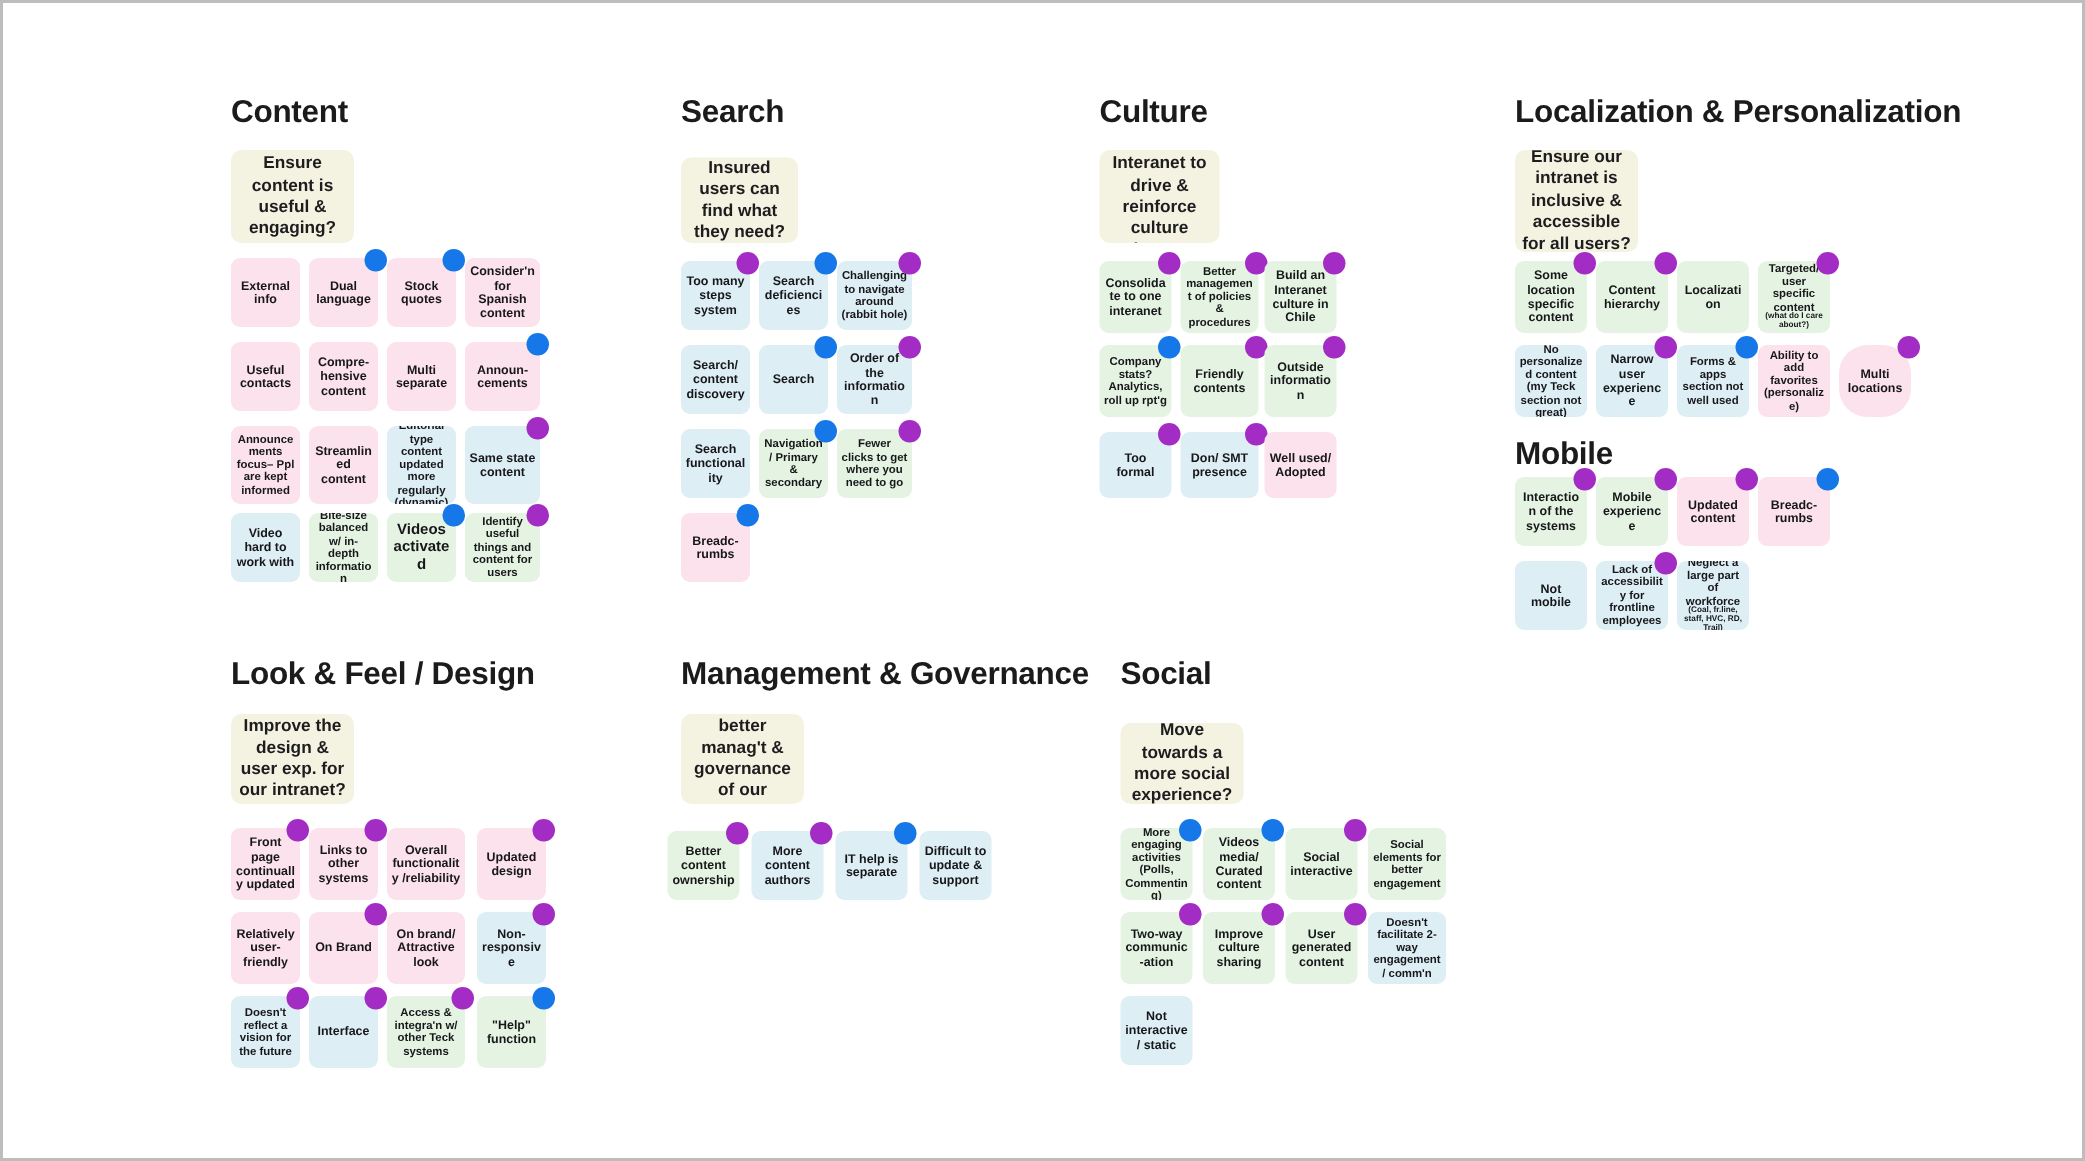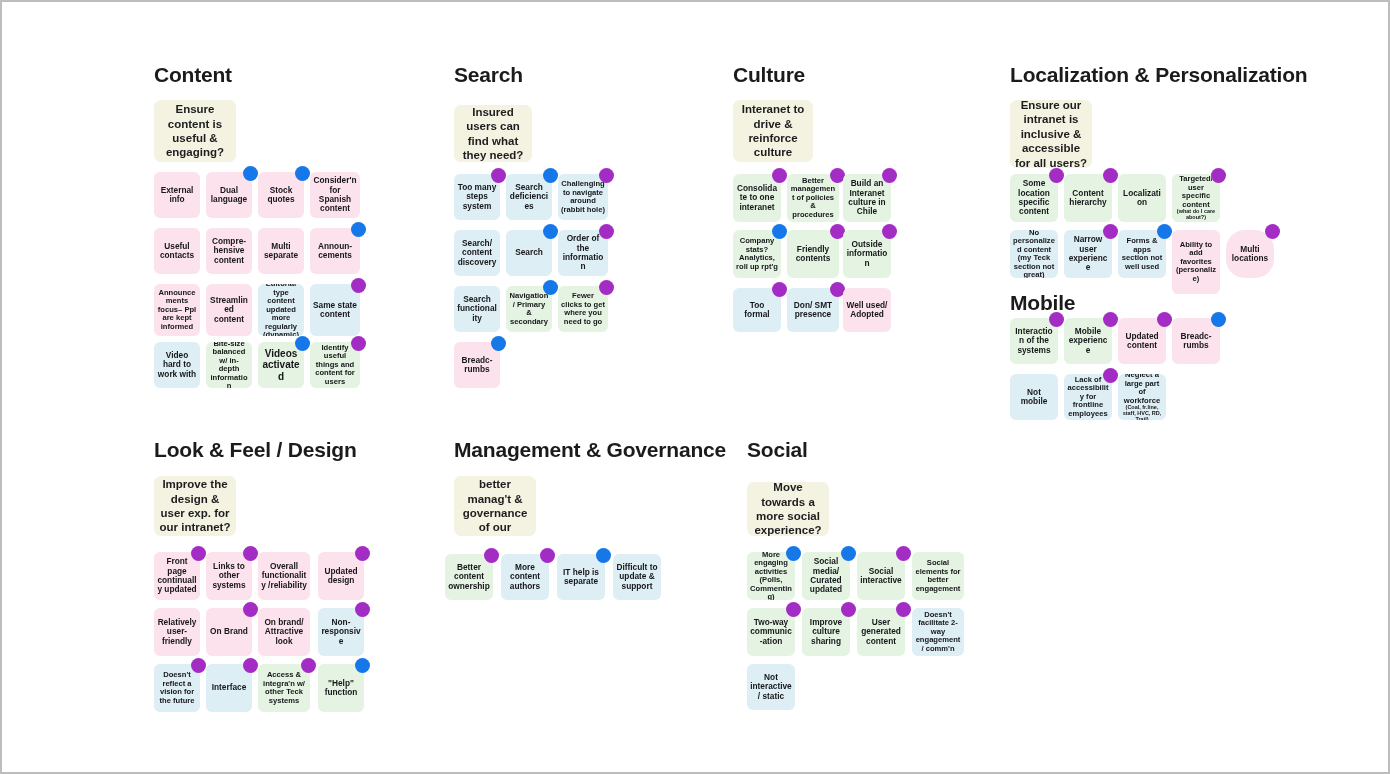--- a/index.html
+++ b/index.html
@@ -251,21 +251,21 @@
         <span class="txt">No personalized content (my Teck section not great)</span>
       </div>
       <div class="note c-blue" style="left: 1062px; top: 228px; width: 48px; height: 48px; font-size: 8.3px;">
         <span class="txt">Narrow user experience</span>
       </div>
       <div class="dot purple" style="left: 1101px; top: 222px;"></div>
       <div class="note c-blue small" style="left: 1116px; top: 228px; width: 48px; height: 48px;">
         <span class="txt">Forms &amp; apps section not well used</span>
       </div>
       <div class="dot blue" style="left: 1155px; top: 222px;"></div>
-      <div class="note c-pink small" style="left: 1170px; top: 228px; width: 48px; height: 64px; justify-content: flex-end;">
+      <div class="note c-pink small" style="left: 1170px; top: 228px; width: 48px; height: 48px; justify-content: flex-end;">
         <span class="txt">Ability to add favorites (personalize)</span>
       </div>
       <div class="note c-pink" style="left: 1224px; top: 228px; width: 48px; height: 48px; font-size: 8.3px; border-radius: 19px;">
         <span class="txt">Multi locations</span>
       </div>
       <div class="dot purple" style="left: 1263px; top: 222px;"></div>
       <div class="section-title" style="left: 1008px; top: 290px;">Mobile</div>
       <div class="note c-green" style="left: 1008px; top: 316px; width: 48px; height: 46px; font-size: 8.3px;">
         <span class="txt">Interaction of the systems</span>
       </div>
@@ -362,21 +362,21 @@
       </div>
       <div class="section-title" style="left: 745px; top: 437px;">Social</div>
       <div class="note header" style="left: 745px; top: 480px; width: 82px; height: 54px;">
         <span class="txt">Move towards a more social experience?</span>
       </div>
       <div class="note c-green small" style="left: 745px; top: 550px; width: 48px; height: 48px;">
         <span class="txt">More engaging activities (Polls, Commenting)</span>
       </div>
       <div class="dot blue" style="left: 784px; top: 544px;"></div>
       <div class="note c-green" style="left: 800px; top: 550px; width: 48px; height: 48px; font-size: 8.3px;">
-        <span class="txt">Social media/ Curated updated</span>
+        <span class="txt">Videos media/ Curated content</span>
       </div>
       <div class="dot blue" style="left: 839px; top: 544px;"></div>
       <div class="note c-green" style="left: 855px; top: 550px; width: 48px; height: 48px; font-size: 8.3px;">
         <span class="txt">Social interactive</span>
       </div>
       <div class="dot purple" style="left: 894px; top: 544px;"></div>
       <div class="note c-green small" style="left: 910px; top: 550px; width: 52px; height: 48px;">
         <span class="txt">Social elements for better engagement</span>
       </div>
       <div class="note c-green" style="left: 745px; top: 606px; width: 48px; height: 48px; font-size: 8.3px;">

